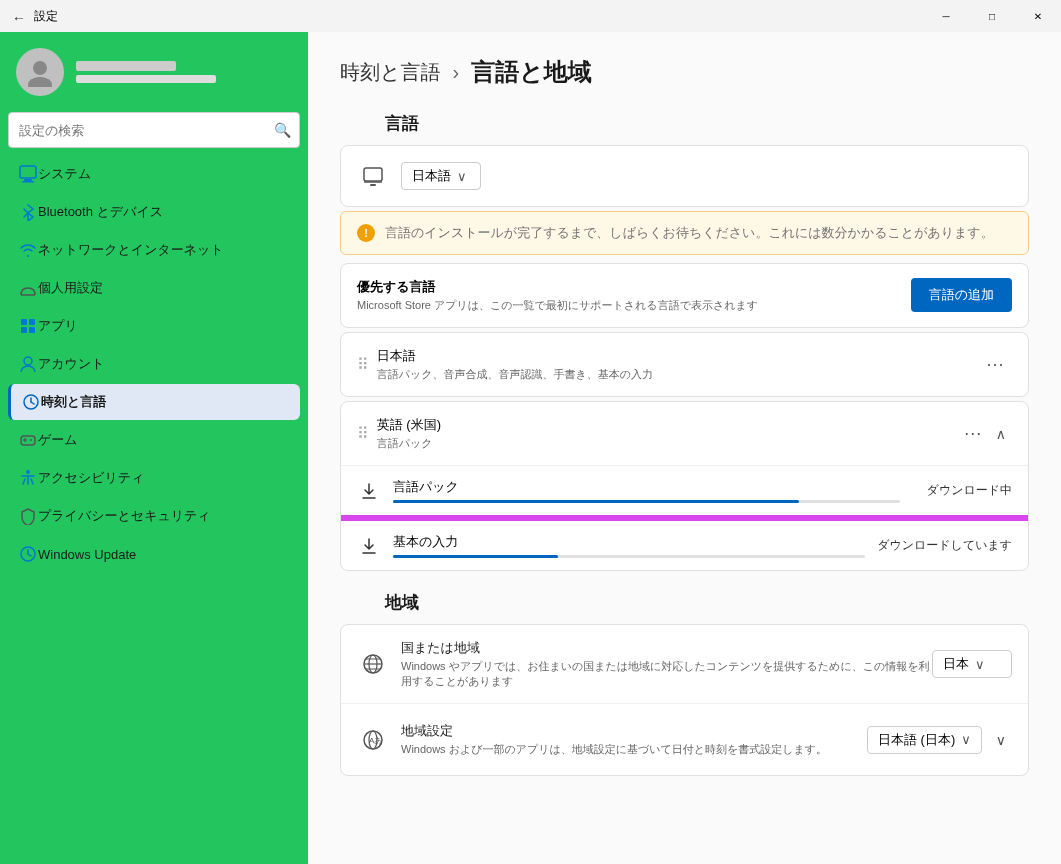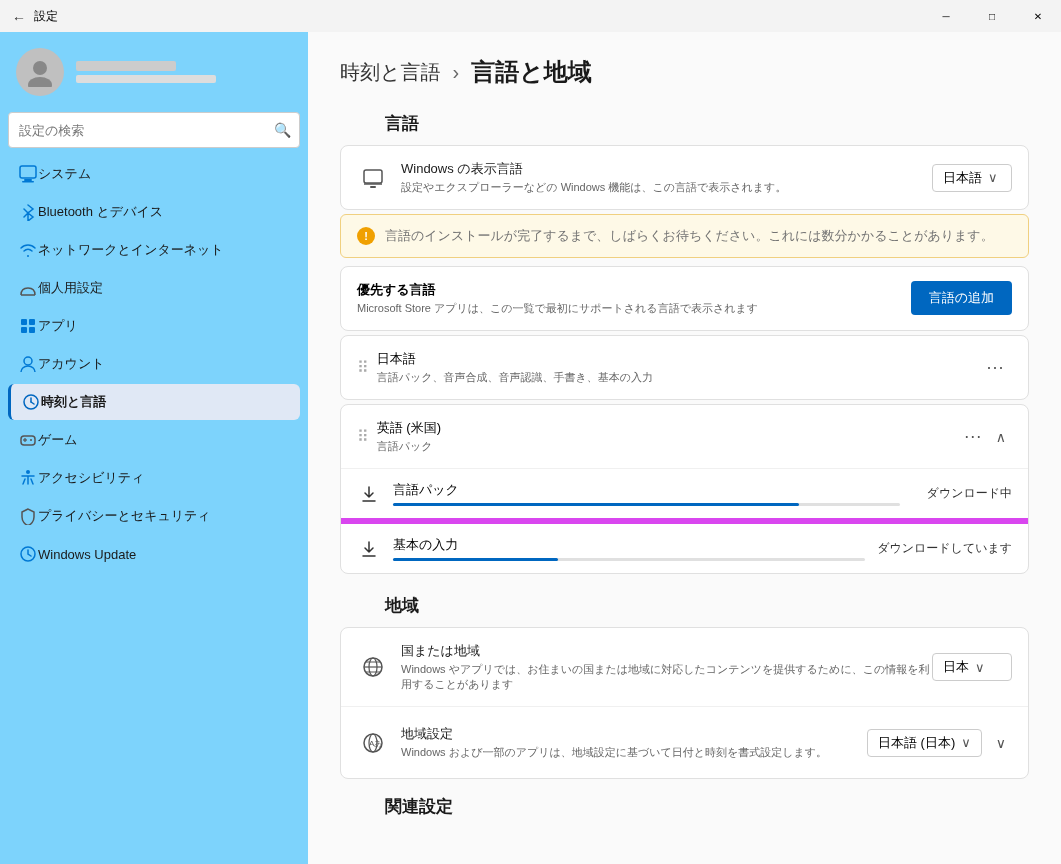--- a/index.html
+++ b/index.html
@@ -53,21 +53,21 @@
       border: none;
     }
     .content-area {
       display: flex;
       flex: 1;
       overflow: hidden;
     }
     
     .sidebar {
       width: 308px;
-      background: #7dd3fc;
+      background: #22c55e;
       display: flex;
       flex-direction: column;
       flex-shrink: 0;
       padding: 0 8px;
       overflow-y: auto;
     }
     .user-section {
       display: flex;
       align-items: center;
       gap: 12px;
@@ -562,24 +562,20 @@
       <div class="section-title">言語</div>
 
       <div class="card">
         <div class="card-row">
           <div class="card-icon">
             <svg width="22" height="22" viewBox="0 0 22 22" fill="none">
               <rect x="2" y="3" width="18" height="13" rx="2" stroke="#555" stroke-width="1.5" fill="none"></rect>
               <line x1="2" y1="17" x2="20" y2="17" stroke="#555" stroke-width="1.5"></line>
               <rect x="8" y="19" width="6" height="2" rx="1" fill="#555"></rect>
             </svg>
-          </div>
-          <div class="card-text">
-            <div class="card-label">Windows の表示言語</div>
-            <div class="card-desc">設定やエクスプローラーなどの Windows 機能は、この言語で表示されます。</div>
           </div>
           <div class="card-action">
             <div class="dropdown-select">
               <span>日本語</span>
               <span style="color:#555;">∨</span>
             </div>
           </div>
         </div>
       </div>
 
@@ -694,17 +690,16 @@
           <div class="card-action">
             <div class="dropdown-select">
               <span>日本語 (日本)</span>
               <span style="color:#555;">∨</span>
             </div>
             <button class="chevron-btn">∨</button>
           </div>
         </div>
       </div>
 
-      <div class="section-title related-section">関連設定</div>
 
     </div>
   </div>
 </div>
 
 </body></html>

